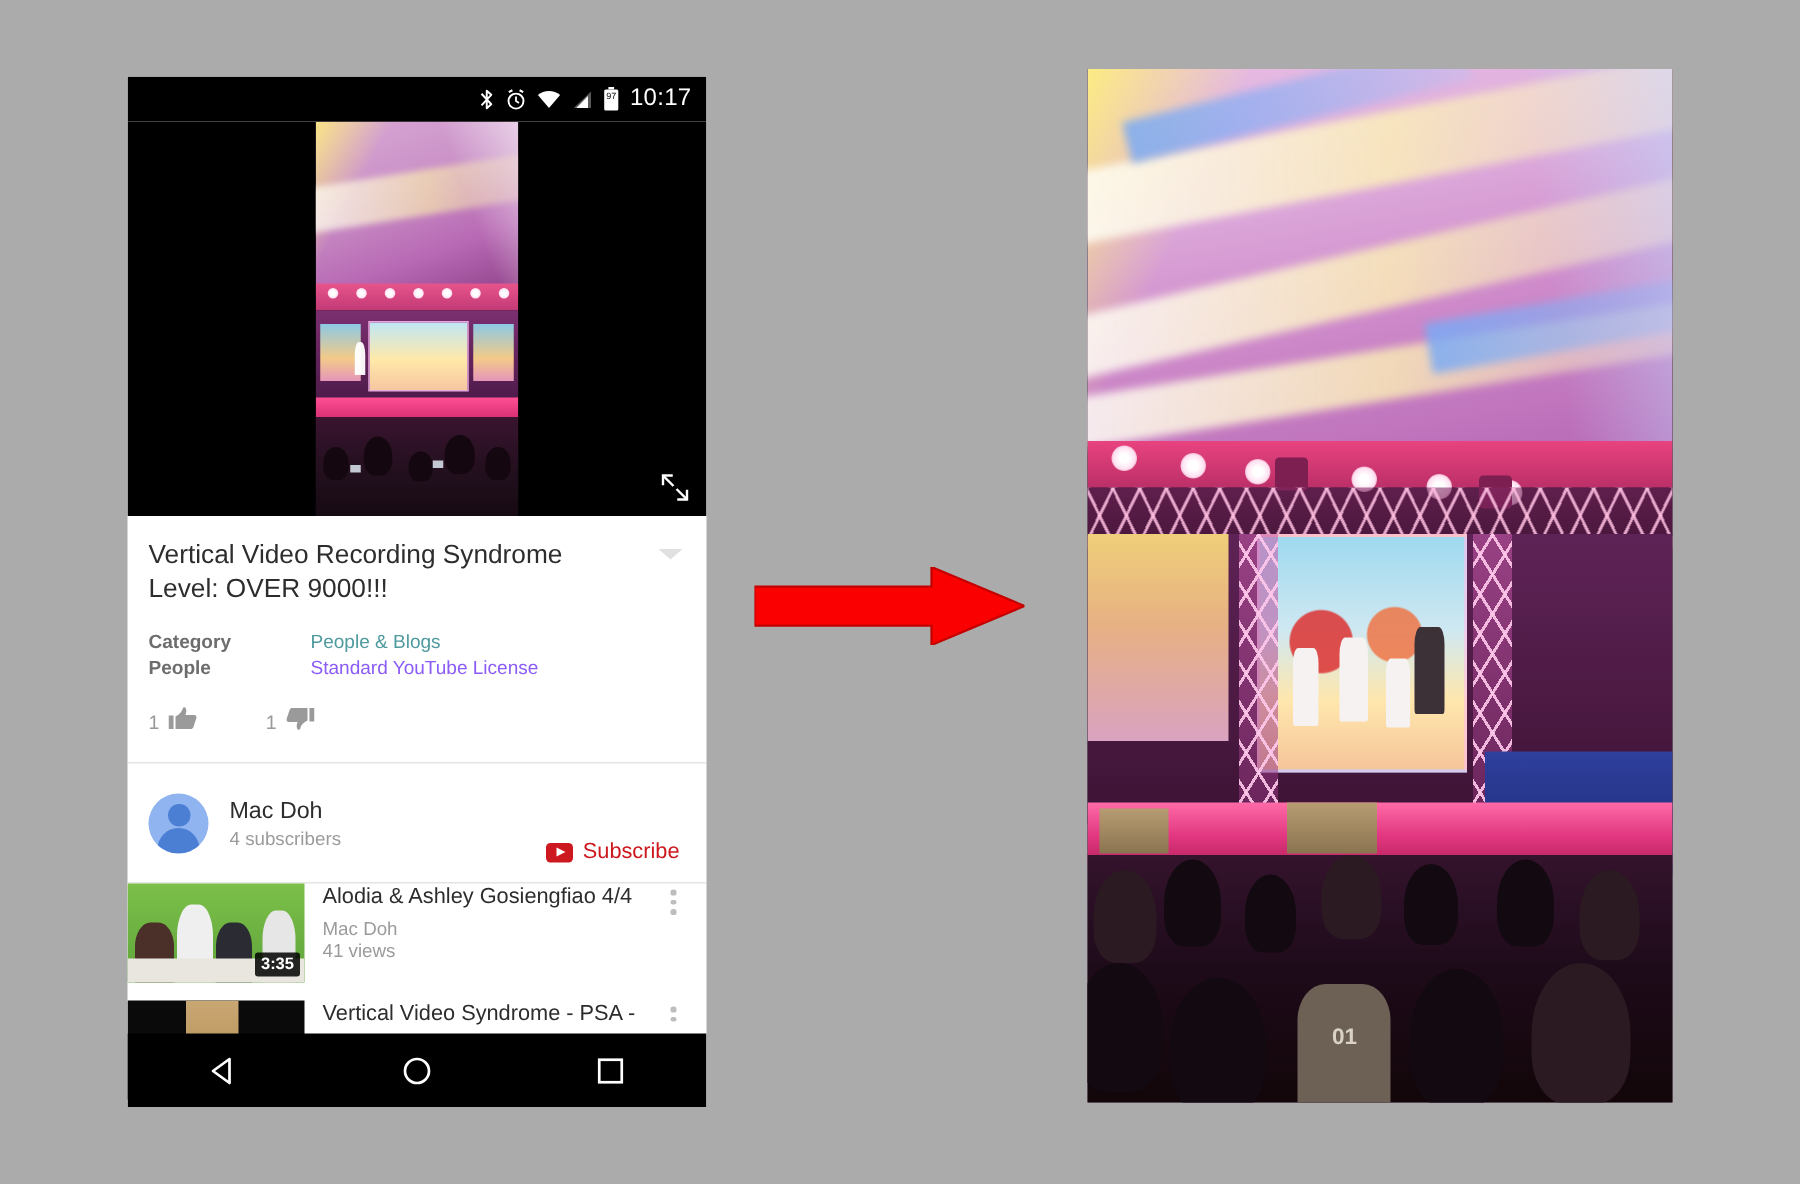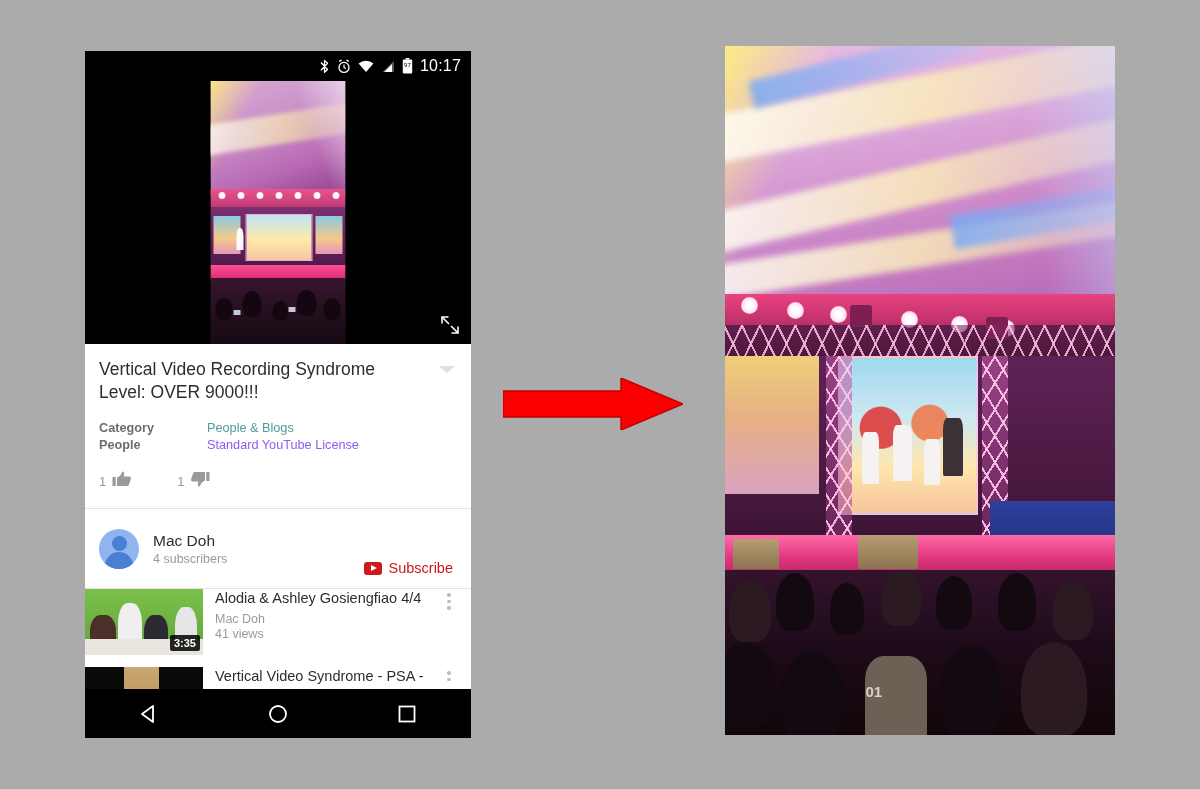--- a/index.html
+++ b/index.html
@@ -454,21 +454,21 @@
   }
   .rp-crowd .ch.lit { background: #2b1a22; }
   .rp-jersey {
     position: absolute;
     background: #6d6156;
     border-radius: 30% 30% 0 0;
   }
   .rp-jersey span {
     position: absolute;
     left: 0; right: 0; top: 34%;
-    text-align: left;
+    text-align: center;
     color: #d9d2c4;
     font-size: 15px;
     font-weight: bold;
     font-family: "Liberation Sans", sans-serif;
   }
 </style>
 </head>
 <body>
 
 <div id="phone">

